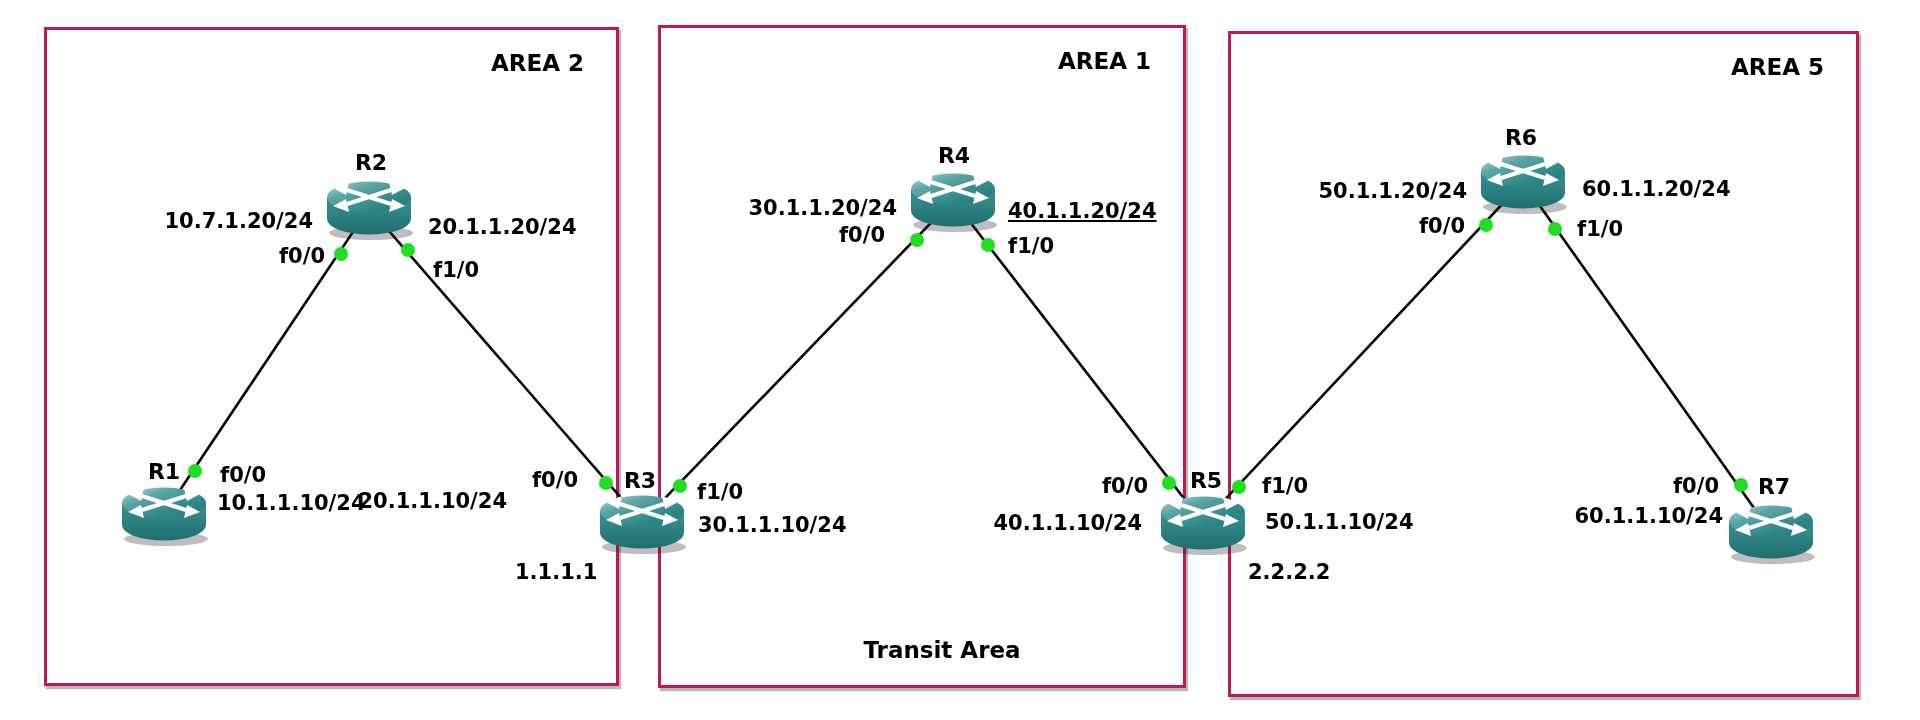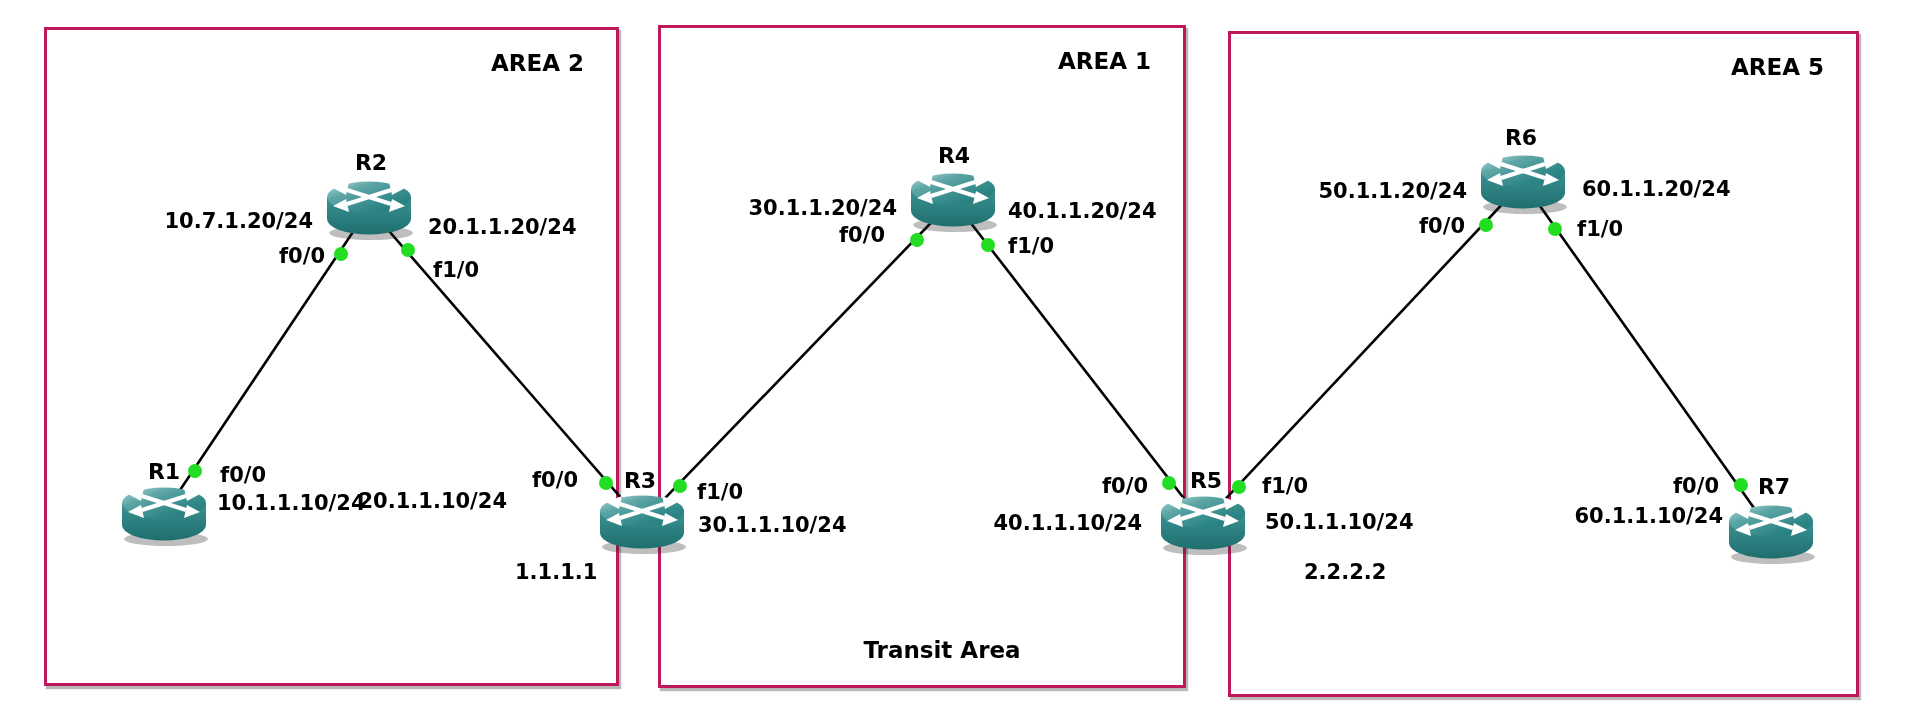--- a/index.html
+++ b/index.html
@@ -191,26 +191,26 @@
     <div class="lbl" style="left: 433px; top: 259px;">f1/0</div>
     <div class="lbl" style="left: 220px; top: 464px;">f0/0</div>
     <div class="lbl" style="left: 217px; top: 492px;">10.1.1.10/24</div>
     <div class="lbl r" style="left: 578px; top: 469px;">f0/0</div>
     <div class="lbl r" style="left: 507px; top: 490px;">20.1.1.10/24</div>
     <div class="lbl" style="left: 515px; top: 561px;">1.1.1.1</div>
     <div class="lbl" style="left: 697px; top: 481px;">f1/0</div>
     <div class="lbl" style="left: 698px; top: 514px;">30.1.1.10/24</div>
     <div class="lbl r" style="left: 897px; top: 197px;">30.1.1.20/24</div>
     <div class="lbl r" style="left: 885px; top: 224px;">f0/0</div>
-    <div class="lbl" style="left: 1008px; top: 200px;">40.1.1.20/24</div>
+    <div class="lbl" style="left: 1008px; top: 200px; text-decoration: underline;">40.1.1.20/24</div>
     <div class="lbl" style="left: 1008px; top: 235px;">f1/0</div>
     <div class="lbl r" style="left: 1148px; top: 475px;">f0/0</div>
     <div class="lbl r" style="left: 1142px; top: 512px;">40.1.1.10/24</div>
     <div class="lbl" style="left: 1262px; top: 475px;">f1/0</div>
     <div class="lbl" style="left: 1265px; top: 511px;">50.1.1.10/24</div>
-    <div class="lbl" style="left: 1304px; top: 561px;">2.2.2.2</div>
+    <div class="lbl" style="left: 1248px; top: 561px;">2.2.2.2</div>
     <div class="lbl r" style="left: 1467px; top: 180px;">50.1.1.20/24</div>
     <div class="lbl r" style="left: 1465px; top: 215px;">f0/0</div>
     <div class="lbl" style="left: 1582px; top: 178px;">60.1.1.20/24</div>
     <div class="lbl" style="left: 1577px; top: 218px;">f1/0</div>
     <div class="lbl r" style="left: 1719px; top: 475px;">f0/0</div>
     <div class="lbl r" style="left: 1723px; top: 505px;">60.1.1.10/24</div>
   </div>
 
 </body></html>

